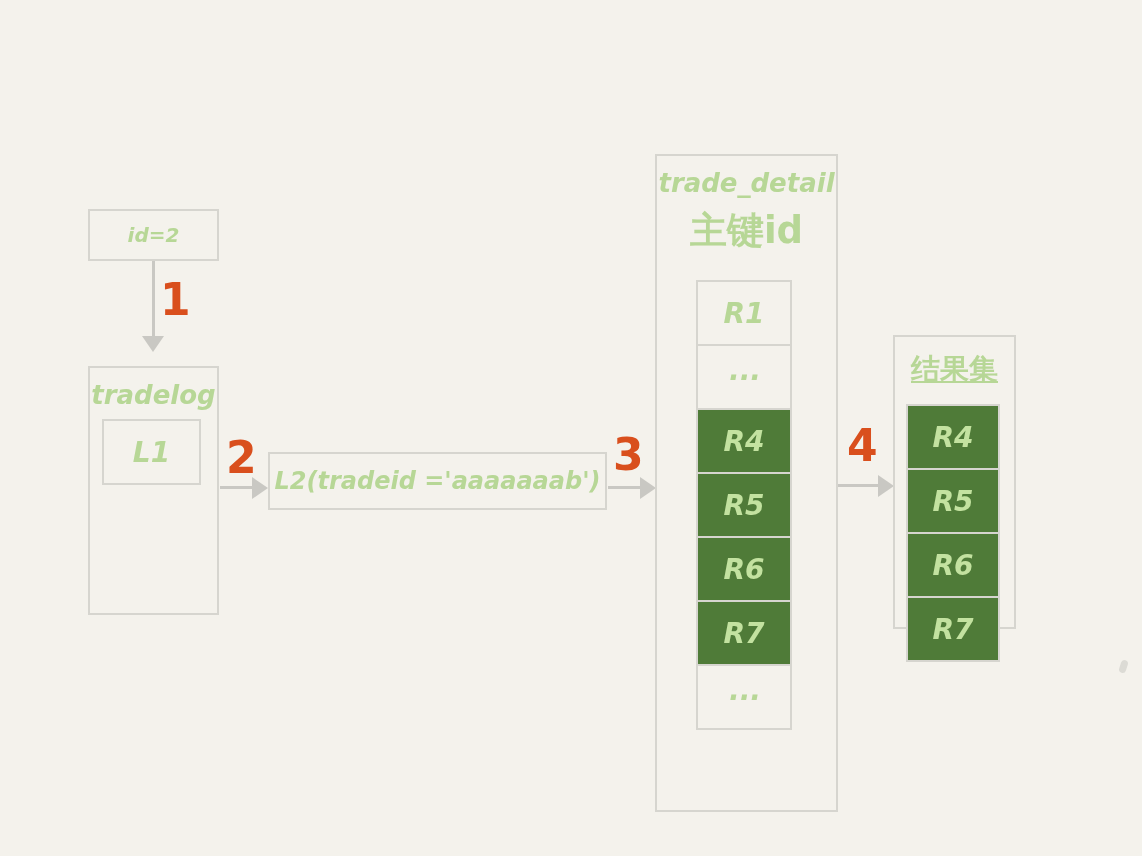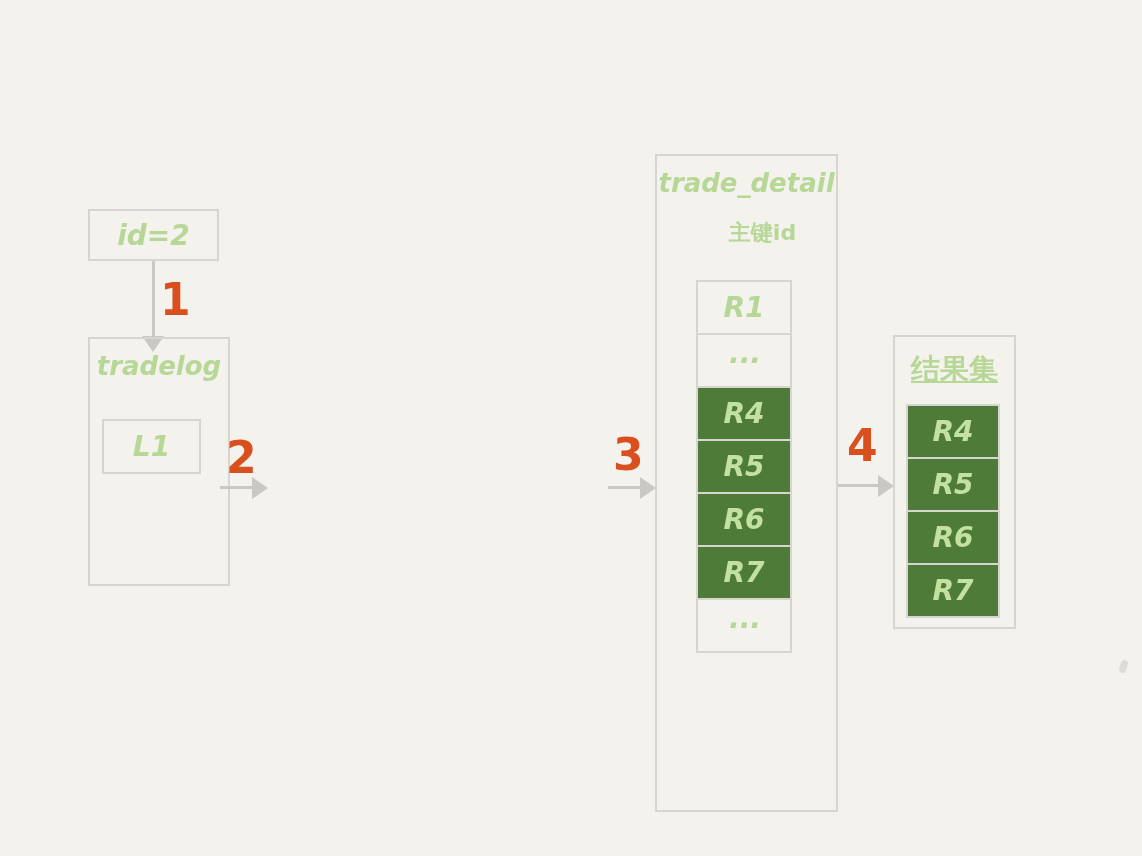--- a/index.html
+++ b/index.html
@@ -18,21 +18,21 @@
   .green {
     color:var(--text-green,#b7d796);
     font-weight:bold;
     font-style:italic;
   }
   .cjk { font-style:normal; }
   .centered { display:flex; align-items:center; justify-content:center; }
   .title { width:100%; text-align:center; }
   .col { position:absolute; }
   .cell {
-    height:55px; margin-top:-2px;
+    height:66px; margin-top:-2px;
     border:2px solid var(--box-border,#d6d5cf);
     box-sizing:border-box;
     display:flex; align-items:center; justify-content:center;
     font-size:28px;
     color:var(--text-green,#b7d796);
     font-weight:bold; font-style:italic;
   }
   .cell:first-child { margin-top:0; }
   .cell.hl {
     background:var(--cell-green-bg,#4f7b38);
@@ -67,46 +67,49 @@
     transform:rotate(18deg);
     opacity:.55;
   }
 </style>
 </head>
 <body>
 
 <div class="canvas">
 
   <div class="box centered" style="left:88px; top:209px; width:131px; height:52px;">
-    <span class="green" style="font-size:28px;">id=2</span>
+    <span class="green" style="font-size:20px;">id=2</span>
   </div>
 
   <div class="vline" style="left:152px; top:261px; height:77px;"></div>
   <div class="head-down" style="left:142px; top:336px;"></div>
   <div class="step" style="left:160px; top:278px;">1</div>
 
-  <div class="box" style="left:88px; top:337px; width:142px; height:249px;">
+  <div class="box" style="left:88px; top:366px; width:131px; height:249px;">
     <div class="title green" style="margin-top:12px; font-size:26px;">tradelog</div>
   </div>
   <div class="col" style="left:102px; top:419px; width:99px;text-align:center;">
       <div class="cell">L1</div>
     </div>
 
   <div class="hline" style="left:220px; top:486px; width:33px;"></div>
   <div class="head-right" style="left:252px; top:477px;"></div>
   <div class="step" style="left:226px; top:436px;">2</div>
 
+  <div class="box centered" style="left:268px; top:452px; width:339px; height:58px;">
+    <span class="green" style="font-size:24px; white-space:nowrap;">L2(tradeid ='aaaaaaab')</span>
+  </div>
 
   <div class="hline" style="left:608px; top:486px; width:33px;"></div>
   <div class="head-right" style="left:640px; top:477px;"></div>
   <div class="step" style="left:613px; top:433px;">3</div>
 
   <div class="box" style="left:655px; top:154px; width:183px; height:658px;">
     <div class="title green" style="margin-top:12px; font-size:26px;">trade_detail</div>
-    <div class="title green cjk" style="margin-top:20px; font-size:22px;padding-left:16px;">主键id</div>
+    <div class="title green cjk" style="margin-top:8px; font-size:37px;">主键id</div>
   </div>
   <div class="col" style="left:696px; top:280px; width:96px;">
       <div class="cell">R1</div>
       <div class="cell">···</div>
       <div class="cell hl">R4</div>
       <div class="cell hl">R5</div>
       <div class="cell hl">R6</div>
       <div class="cell hl">R7</div>
       <div class="cell">···</div>
     </div>

